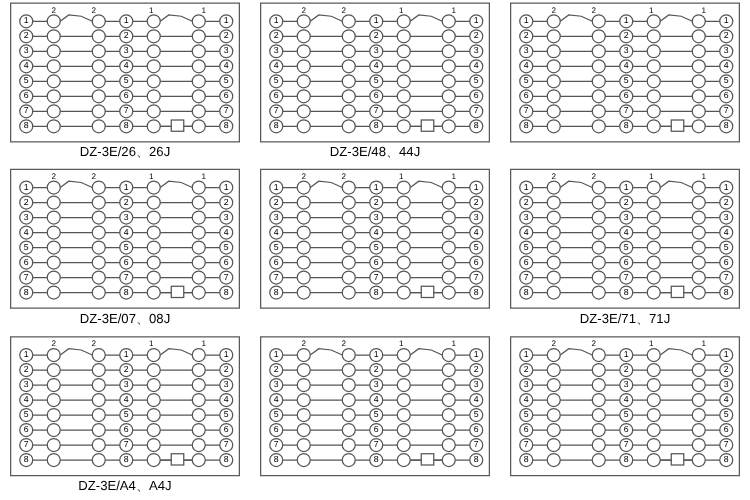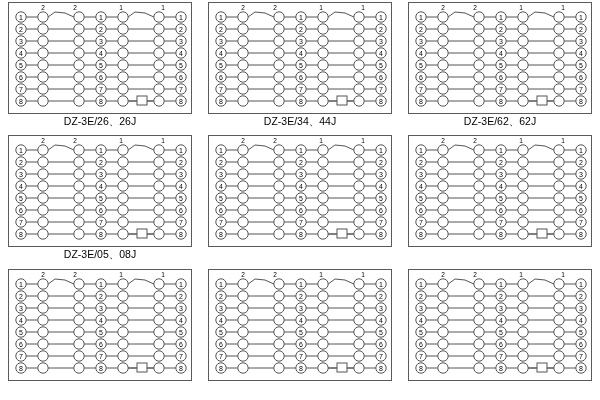--- a/index.html
+++ b/index.html
@@ -321,305 +321,21 @@
           <circle class="cir" cx="172" cy="98" r="5.2"></circle>
           <text class="num" x="172" y="98.3">8</text>
           <line class="ln" x1="155.2" y1="98" x2="166.8" y2="98"></line>
           <line class="ln" x1="39.2" y1="98" x2="64.8" y2="98"></line>
           <line class="ln" x1="119.2" y1="98" x2="144.8" y2="98"></line>
           <rect class="coilbox" x="128" y="93" width="10" height="9"></rect>
           <line class="ln" x1="119.2" y1="98" x2="128" y2="98"></line>
           <line class="ln" x1="138" y1="98" x2="144.8" y2="98"></line>
         </svg>
       </div>
-      <div class="caption">DZ-3E/34、44J</div>
-    </div>
-    <div class="cell">
-      <div class="panel">
-        <svg width="184" height="112" viewBox="0 0 184 112">
-          <text class="topnum" x="34" y="7">2</text>
-          <text class="topnum" x="66" y="7">2</text>
-          <text class="topnum" x="112" y="7">1</text>
-          <text class="topnum" x="154" y="7">1</text>
-          <circle class="cir" cx="12" cy="14" r="5.2"></circle>
-          <text class="num" x="12" y="14.3">1</text>
-          <circle class="cir" cx="34" cy="14" r="5.2"></circle>
-          <line class="ln" x1="17.2" y1="14" x2="28.8" y2="14"></line>
-          <circle class="cir" cx="70" cy="14" r="5.2"></circle>
-          <circle class="cir" cx="92" cy="14" r="5.2"></circle>
-          <text class="num" x="92" y="14.3">1</text>
-          <circle class="cir" cx="114" cy="14" r="5.2"></circle>
-          <line class="ln" x1="75.2" y1="14" x2="86.8" y2="14"></line>
-          <line class="ln" x1="97.2" y1="14" x2="108.8" y2="14"></line>
-          <circle class="cir" cx="150" cy="14" r="5.2"></circle>
-          <circle class="cir" cx="172" cy="14" r="5.2"></circle>
-          <text class="num" x="172" y="14.3">1</text>
-          <line class="ln" x1="155.2" y1="14" x2="166.8" y2="14"></line>
-          <path class="ln" d="M 39.2 14 L 46 9 L 56 10 L 64.8 14"></path>
-          <path class="ln" d="M 119.2 14 L 126 9 L 136 10 L 144.8 14"></path>
-          <circle class="cir" cx="12" cy="26" r="5.2"></circle>
-          <text class="num" x="12" y="26.3">2</text>
-          <circle class="cir" cx="34" cy="26" r="5.2"></circle>
-          <line class="ln" x1="17.2" y1="26" x2="28.8" y2="26"></line>
-          <circle class="cir" cx="70" cy="26" r="5.2"></circle>
-          <circle class="cir" cx="92" cy="26" r="5.2"></circle>
-          <text class="num" x="92" y="26.3">2</text>
-          <circle class="cir" cx="114" cy="26" r="5.2"></circle>
-          <line class="ln" x1="75.2" y1="26" x2="86.8" y2="26"></line>
-          <line class="ln" x1="97.2" y1="26" x2="108.8" y2="26"></line>
-          <circle class="cir" cx="150" cy="26" r="5.2"></circle>
-          <circle class="cir" cx="172" cy="26" r="5.2"></circle>
-          <text class="num" x="172" y="26.3">2</text>
-          <line class="ln" x1="155.2" y1="26" x2="166.8" y2="26"></line>
-          <line class="ln" x1="39.2" y1="26" x2="64.8" y2="26"></line>
-          <line class="ln" x1="119.2" y1="26" x2="144.8" y2="26"></line>
-          <circle class="cir" cx="12" cy="38" r="5.2"></circle>
-          <text class="num" x="12" y="38.3">3</text>
-          <circle class="cir" cx="34" cy="38" r="5.2"></circle>
-          <line class="ln" x1="17.2" y1="38" x2="28.8" y2="38"></line>
-          <circle class="cir" cx="70" cy="38" r="5.2"></circle>
-          <circle class="cir" cx="92" cy="38" r="5.2"></circle>
-          <text class="num" x="92" y="38.3">3</text>
-          <circle class="cir" cx="114" cy="38" r="5.2"></circle>
-          <line class="ln" x1="75.2" y1="38" x2="86.8" y2="38"></line>
-          <line class="ln" x1="97.2" y1="38" x2="108.8" y2="38"></line>
-          <circle class="cir" cx="150" cy="38" r="5.2"></circle>
-          <circle class="cir" cx="172" cy="38" r="5.2"></circle>
-          <text class="num" x="172" y="38.3">3</text>
-          <line class="ln" x1="155.2" y1="38" x2="166.8" y2="38"></line>
-          <line class="ln" x1="39.2" y1="38" x2="64.8" y2="38"></line>
-          <line class="ln" x1="119.2" y1="38" x2="144.8" y2="38"></line>
-          <circle class="cir" cx="12" cy="50" r="5.2"></circle>
-          <text class="num" x="12" y="50.3">4</text>
-          <circle class="cir" cx="34" cy="50" r="5.2"></circle>
-          <line class="ln" x1="17.2" y1="50" x2="28.8" y2="50"></line>
-          <circle class="cir" cx="70" cy="50" r="5.2"></circle>
-          <circle class="cir" cx="92" cy="50" r="5.2"></circle>
-          <text class="num" x="92" y="50.3">4</text>
-          <circle class="cir" cx="114" cy="50" r="5.2"></circle>
-          <line class="ln" x1="75.2" y1="50" x2="86.8" y2="50"></line>
-          <line class="ln" x1="97.2" y1="50" x2="108.8" y2="50"></line>
-          <circle class="cir" cx="150" cy="50" r="5.2"></circle>
-          <circle class="cir" cx="172" cy="50" r="5.2"></circle>
-          <text class="num" x="172" y="50.3">4</text>
-          <line class="ln" x1="155.2" y1="50" x2="166.8" y2="50"></line>
-          <line class="ln" x1="39.2" y1="50" x2="64.8" y2="50"></line>
-          <line class="ln" x1="119.2" y1="50" x2="144.8" y2="50"></line>
-          <circle class="cir" cx="12" cy="62" r="5.2"></circle>
-          <text class="num" x="12" y="62.3">5</text>
-          <circle class="cir" cx="34" cy="62" r="5.2"></circle>
-          <line class="ln" x1="17.2" y1="62" x2="28.8" y2="62"></line>
-          <circle class="cir" cx="70" cy="62" r="5.2"></circle>
-          <circle class="cir" cx="92" cy="62" r="5.2"></circle>
-          <text class="num" x="92" y="62.3">5</text>
-          <circle class="cir" cx="114" cy="62" r="5.2"></circle>
-          <line class="ln" x1="75.2" y1="62" x2="86.8" y2="62"></line>
-          <line class="ln" x1="97.2" y1="62" x2="108.8" y2="62"></line>
-          <circle class="cir" cx="150" cy="62" r="5.2"></circle>
-          <circle class="cir" cx="172" cy="62" r="5.2"></circle>
-          <text class="num" x="172" y="62.3">5</text>
-          <line class="ln" x1="155.2" y1="62" x2="166.8" y2="62"></line>
-          <line class="ln" x1="39.2" y1="62" x2="64.8" y2="62"></line>
-          <line class="ln" x1="119.2" y1="62" x2="144.8" y2="62"></line>
-          <circle class="cir" cx="12" cy="74" r="5.2"></circle>
-          <text class="num" x="12" y="74.3">6</text>
-          <circle class="cir" cx="34" cy="74" r="5.2"></circle>
-          <line class="ln" x1="17.2" y1="74" x2="28.8" y2="74"></line>
-          <circle class="cir" cx="70" cy="74" r="5.2"></circle>
-          <circle class="cir" cx="92" cy="74" r="5.2"></circle>
-          <text class="num" x="92" y="74.3">6</text>
-          <circle class="cir" cx="114" cy="74" r="5.2"></circle>
-          <line class="ln" x1="75.2" y1="74" x2="86.8" y2="74"></line>
-          <line class="ln" x1="97.2" y1="74" x2="108.8" y2="74"></line>
-          <circle class="cir" cx="150" cy="74" r="5.2"></circle>
-          <circle class="cir" cx="172" cy="74" r="5.2"></circle>
-          <text class="num" x="172" y="74.3">6</text>
-          <line class="ln" x1="155.2" y1="74" x2="166.8" y2="74"></line>
-          <line class="ln" x1="39.2" y1="74" x2="64.8" y2="74"></line>
-          <line class="ln" x1="119.2" y1="74" x2="144.8" y2="74"></line>
-          <circle class="cir" cx="12" cy="86" r="5.2"></circle>
-          <text class="num" x="12" y="86.3">7</text>
-          <circle class="cir" cx="34" cy="86" r="5.2"></circle>
-          <line class="ln" x1="17.2" y1="86" x2="28.8" y2="86"></line>
-          <circle class="cir" cx="70" cy="86" r="5.2"></circle>
-          <circle class="cir" cx="92" cy="86" r="5.2"></circle>
-          <text class="num" x="92" y="86.3">7</text>
-          <circle class="cir" cx="114" cy="86" r="5.2"></circle>
-          <line class="ln" x1="75.2" y1="86" x2="86.8" y2="86"></line>
-          <line class="ln" x1="97.2" y1="86" x2="108.8" y2="86"></line>
-          <circle class="cir" cx="150" cy="86" r="5.2"></circle>
-          <circle class="cir" cx="172" cy="86" r="5.2"></circle>
-          <text class="num" x="172" y="86.3">7</text>
-          <line class="ln" x1="155.2" y1="86" x2="166.8" y2="86"></line>
-          <line class="ln" x1="39.2" y1="86" x2="64.8" y2="86"></line>
-          <line class="ln" x1="119.2" y1="86" x2="144.8" y2="86"></line>
-          <circle class="cir" cx="12" cy="98" r="5.2"></circle>
-          <text class="num" x="12" y="98.3">8</text>
-          <circle class="cir" cx="34" cy="98" r="5.2"></circle>
-          <line class="ln" x1="17.2" y1="98" x2="28.8" y2="98"></line>
-          <circle class="cir" cx="70" cy="98" r="5.2"></circle>
-          <circle class="cir" cx="92" cy="98" r="5.2"></circle>
-          <text class="num" x="92" y="98.3">8</text>
-          <circle class="cir" cx="114" cy="98" r="5.2"></circle>
-          <line class="ln" x1="75.2" y1="98" x2="86.8" y2="98"></line>
-          <line class="ln" x1="97.2" y1="98" x2="108.8" y2="98"></line>
-          <circle class="cir" cx="150" cy="98" r="5.2"></circle>
-          <circle class="cir" cx="172" cy="98" r="5.2"></circle>
-          <text class="num" x="172" y="98.3">8</text>
-          <line class="ln" x1="155.2" y1="98" x2="166.8" y2="98"></line>
-          <line class="ln" x1="39.2" y1="98" x2="64.8" y2="98"></line>
-          <line class="ln" x1="119.2" y1="98" x2="144.8" y2="98"></line>
-          <rect class="coilbox" x="128" y="93" width="10" height="9"></rect>
-          <line class="ln" x1="119.2" y1="98" x2="128" y2="98"></line>
-          <line class="ln" x1="138" y1="98" x2="144.8" y2="98"></line>
-        </svg>
-      </div>
-      <div class="caption">DZ-3E/62、62J</div>
-    </div>
-    <div class="cell">
-      <div class="panel">
-        <svg width="184" height="112" viewBox="0 0 184 112">
-          <text class="topnum" x="34" y="7">2</text>
-          <text class="topnum" x="66" y="7">2</text>
-          <text class="topnum" x="112" y="7">1</text>
-          <text class="topnum" x="154" y="7">1</text>
-          <circle class="cir" cx="12" cy="14" r="5.2"></circle>
-          <text class="num" x="12" y="14.3">1</text>
-          <circle class="cir" cx="34" cy="14" r="5.2"></circle>
-          <line class="ln" x1="17.2" y1="14" x2="28.8" y2="14"></line>
-          <circle class="cir" cx="70" cy="14" r="5.2"></circle>
-          <circle class="cir" cx="92" cy="14" r="5.2"></circle>
-          <text class="num" x="92" y="14.3">1</text>
-          <circle class="cir" cx="114" cy="14" r="5.2"></circle>
-          <line class="ln" x1="75.2" y1="14" x2="86.8" y2="14"></line>
-          <line class="ln" x1="97.2" y1="14" x2="108.8" y2="14"></line>
-          <circle class="cir" cx="150" cy="14" r="5.2"></circle>
-          <circle class="cir" cx="172" cy="14" r="5.2"></circle>
-          <text class="num" x="172" y="14.3">1</text>
-          <line class="ln" x1="155.2" y1="14" x2="166.8" y2="14"></line>
-          <path class="ln" d="M 39.2 14 L 46 9 L 56 10 L 64.8 14"></path>
-          <path class="ln" d="M 119.2 14 L 126 9 L 136 10 L 144.8 14"></path>
-          <circle class="cir" cx="12" cy="26" r="5.2"></circle>
-          <text class="num" x="12" y="26.3">2</text>
-          <circle class="cir" cx="34" cy="26" r="5.2"></circle>
-          <line class="ln" x1="17.2" y1="26" x2="28.8" y2="26"></line>
-          <circle class="cir" cx="70" cy="26" r="5.2"></circle>
-          <circle class="cir" cx="92" cy="26" r="5.2"></circle>
-          <text class="num" x="92" y="26.3">2</text>
-          <circle class="cir" cx="114" cy="26" r="5.2"></circle>
-          <line class="ln" x1="75.2" y1="26" x2="86.8" y2="26"></line>
-          <line class="ln" x1="97.2" y1="26" x2="108.8" y2="26"></line>
-          <circle class="cir" cx="150" cy="26" r="5.2"></circle>
-          <circle class="cir" cx="172" cy="26" r="5.2"></circle>
-          <text class="num" x="172" y="26.3">2</text>
-          <line class="ln" x1="155.2" y1="26" x2="166.8" y2="26"></line>
-          <line class="ln" x1="39.2" y1="26" x2="64.8" y2="26"></line>
-          <line class="ln" x1="119.2" y1="26" x2="144.8" y2="26"></line>
-          <circle class="cir" cx="12" cy="38" r="5.2"></circle>
-          <text class="num" x="12" y="38.3">3</text>
-          <circle class="cir" cx="34" cy="38" r="5.2"></circle>
-          <line class="ln" x1="17.2" y1="38" x2="28.8" y2="38"></line>
-          <circle class="cir" cx="70" cy="38" r="5.2"></circle>
-          <circle class="cir" cx="92" cy="38" r="5.2"></circle>
-          <text class="num" x="92" y="38.3">3</text>
-          <circle class="cir" cx="114" cy="38" r="5.2"></circle>
-          <line class="ln" x1="75.2" y1="38" x2="86.8" y2="38"></line>
-          <line class="ln" x1="97.2" y1="38" x2="108.8" y2="38"></line>
-          <circle class="cir" cx="150" cy="38" r="5.2"></circle>
-          <circle class="cir" cx="172" cy="38" r="5.2"></circle>
-          <text class="num" x="172" y="38.3">3</text>
-          <line class="ln" x1="155.2" y1="38" x2="166.8" y2="38"></line>
-          <line class="ln" x1="39.2" y1="38" x2="64.8" y2="38"></line>
-          <line class="ln" x1="119.2" y1="38" x2="144.8" y2="38"></line>
-          <circle class="cir" cx="12" cy="50" r="5.2"></circle>
-          <text class="num" x="12" y="50.3">4</text>
-          <circle class="cir" cx="34" cy="50" r="5.2"></circle>
-          <line class="ln" x1="17.2" y1="50" x2="28.8" y2="50"></line>
-          <circle class="cir" cx="70" cy="50" r="5.2"></circle>
-          <circle class="cir" cx="92" cy="50" r="5.2"></circle>
-          <text class="num" x="92" y="50.3">4</text>
-          <circle class="cir" cx="114" cy="50" r="5.2"></circle>
-          <line class="ln" x1="75.2" y1="50" x2="86.8" y2="50"></line>
-          <line class="ln" x1="97.2" y1="50" x2="108.8" y2="50"></line>
-          <circle class="cir" cx="150" cy="50" r="5.2"></circle>
-          <circle class="cir" cx="172" cy="50" r="5.2"></circle>
-          <text class="num" x="172" y="50.3">4</text>
-          <line class="ln" x1="155.2" y1="50" x2="166.8" y2="50"></line>
-          <line class="ln" x1="39.2" y1="50" x2="64.8" y2="50"></line>
-          <line class="ln" x1="119.2" y1="50" x2="144.8" y2="50"></line>
-          <circle class="cir" cx="12" cy="62" r="5.2"></circle>
-          <text class="num" x="12" y="62.3">5</text>
-          <circle class="cir" cx="34" cy="62" r="5.2"></circle>
-          <line class="ln" x1="17.2" y1="62" x2="28.8" y2="62"></line>
-          <circle class="cir" cx="70" cy="62" r="5.2"></circle>
-          <circle class="cir" cx="92" cy="62" r="5.2"></circle>
-          <text class="num" x="92" y="62.3">5</text>
-          <circle class="cir" cx="114" cy="62" r="5.2"></circle>
-          <line class="ln" x1="75.2" y1="62" x2="86.8" y2="62"></line>
-          <line class="ln" x1="97.2" y1="62" x2="108.8" y2="62"></line>
-          <circle class="cir" cx="150" cy="62" r="5.2"></circle>
-          <circle class="cir" cx="172" cy="62" r="5.2"></circle>
-          <text class="num" x="172" y="62.3">5</text>
-          <line class="ln" x1="155.2" y1="62" x2="166.8" y2="62"></line>
-          <line class="ln" x1="39.2" y1="62" x2="64.8" y2="62"></line>
-          <line class="ln" x1="119.2" y1="62" x2="144.8" y2="62"></line>
-          <circle class="cir" cx="12" cy="74" r="5.2"></circle>
-          <text class="num" x="12" y="74.3">6</text>
-          <circle class="cir" cx="34" cy="74" r="5.2"></circle>
-          <line class="ln" x1="17.2" y1="74" x2="28.8" y2="74"></line>
-          <circle class="cir" cx="70" cy="74" r="5.2"></circle>
-          <circle class="cir" cx="92" cy="74" r="5.2"></circle>
-          <text class="num" x="92" y="74.3">6</text>
-          <circle class="cir" cx="114" cy="74" r="5.2"></circle>
-          <line class="ln" x1="75.2" y1="74" x2="86.8" y2="74"></line>
-          <line class="ln" x1="97.2" y1="74" x2="108.8" y2="74"></line>
-          <circle class="cir" cx="150" cy="74" r="5.2"></circle>
-          <circle class="cir" cx="172" cy="74" r="5.2"></circle>
-          <text class="num" x="172" y="74.3">6</text>
-          <line class="ln" x1="155.2" y1="74" x2="166.8" y2="74"></line>
-          <line class="ln" x1="39.2" y1="74" x2="64.8" y2="74"></line>
-          <line class="ln" x1="119.2" y1="74" x2="144.8" y2="74"></line>
-          <circle class="cir" cx="12" cy="86" r="5.2"></circle>
-          <text class="num" x="12" y="86.3">7</text>
-          <circle class="cir" cx="34" cy="86" r="5.2"></circle>
-          <line class="ln" x1="17.2" y1="86" x2="28.8" y2="86"></line>
-          <circle class="cir" cx="70" cy="86" r="5.2"></circle>
-          <circle class="cir" cx="92" cy="86" r="5.2"></circle>
-          <text class="num" x="92" y="86.3">7</text>
-          <circle class="cir" cx="114" cy="86" r="5.2"></circle>
-          <line class="ln" x1="75.2" y1="86" x2="86.8" y2="86"></line>
-          <line class="ln" x1="97.2" y1="86" x2="108.8" y2="86"></line>
-          <circle class="cir" cx="150" cy="86" r="5.2"></circle>
-          <circle class="cir" cx="172" cy="86" r="5.2"></circle>
-          <text class="num" x="172" y="86.3">7</text>
-          <line class="ln" x1="155.2" y1="86" x2="166.8" y2="86"></line>
-          <line class="ln" x1="39.2" y1="86" x2="64.8" y2="86"></line>
-          <line class="ln" x1="119.2" y1="86" x2="144.8" y2="86"></line>
-          <circle class="cir" cx="12" cy="98" r="5.2"></circle>
-          <text class="num" x="12" y="98.3">8</text>
-          <circle class="cir" cx="34" cy="98" r="5.2"></circle>
-          <line class="ln" x1="17.2" y1="98" x2="28.8" y2="98"></line>
-          <circle class="cir" cx="70" cy="98" r="5.2"></circle>
-          <circle class="cir" cx="92" cy="98" r="5.2"></circle>
-          <text class="num" x="92" y="98.3">8</text>
-          <circle class="cir" cx="114" cy="98" r="5.2"></circle>
-          <line class="ln" x1="75.2" y1="98" x2="86.8" y2="98"></line>
-          <line class="ln" x1="97.2" y1="98" x2="108.8" y2="98"></line>
-          <circle class="cir" cx="150" cy="98" r="5.2"></circle>
-          <circle class="cir" cx="172" cy="98" r="5.2"></circle>
-          <text class="num" x="172" y="98.3">8</text>
-          <line class="ln" x1="155.2" y1="98" x2="166.8" y2="98"></line>
-          <line class="ln" x1="39.2" y1="98" x2="64.8" y2="98"></line>
-          <line class="ln" x1="119.2" y1="98" x2="144.8" y2="98"></line>
-          <rect class="coilbox" x="128" y="93" width="10" height="9"></rect>
-          <line class="ln" x1="119.2" y1="98" x2="128" y2="98"></line>
-          <line class="ln" x1="138" y1="98" x2="144.8" y2="98"></line>
-        </svg>
-      </div>
-      <div class="caption">DZ-3E/05、08J</div>
+      <div class="caption">DZ-3E/48、44J</div>
     </div>
     <div class="cell">
       <div class="panel">
         <svg width="184" height="112" viewBox="0 0 184 112">
           <text class="topnum" x="34" y="7">2</text>
           <text class="topnum" x="66" y="7">2</text>
           <text class="topnum" x="112" y="7">1</text>
           <text class="topnum" x="154" y="7">1</text>
           <circle class="cir" cx="12" cy="14" r="5.2"></circle>
           <text class="num" x="12" y="14.3">1</text>
@@ -888,20 +604,21 @@
           <circle class="cir" cx="172" cy="98" r="5.2"></circle>
           <text class="num" x="172" y="98.3">8</text>
           <line class="ln" x1="155.2" y1="98" x2="166.8" y2="98"></line>
           <line class="ln" x1="39.2" y1="98" x2="64.8" y2="98"></line>
           <line class="ln" x1="119.2" y1="98" x2="144.8" y2="98"></line>
           <rect class="coilbox" x="128" y="93" width="10" height="9"></rect>
           <line class="ln" x1="119.2" y1="98" x2="128" y2="98"></line>
           <line class="ln" x1="138" y1="98" x2="144.8" y2="98"></line>
         </svg>
       </div>
+      <div class="caption">DZ-3E/07、08J</div>
     </div>
     <div class="cell">
       <div class="panel">
         <svg width="184" height="112" viewBox="0 0 184 112">
           <text class="topnum" x="34" y="7">2</text>
           <text class="topnum" x="66" y="7">2</text>
           <text class="topnum" x="112" y="7">1</text>
           <text class="topnum" x="154" y="7">1</text>
           <circle class="cir" cx="12" cy="14" r="5.2"></circle>
           <text class="num" x="12" y="14.3">1</text>
@@ -1029,20 +746,304 @@
           <circle class="cir" cx="172" cy="98" r="5.2"></circle>
           <text class="num" x="172" y="98.3">8</text>
           <line class="ln" x1="155.2" y1="98" x2="166.8" y2="98"></line>
           <line class="ln" x1="39.2" y1="98" x2="64.8" y2="98"></line>
           <line class="ln" x1="119.2" y1="98" x2="144.8" y2="98"></line>
           <rect class="coilbox" x="128" y="93" width="10" height="9"></rect>
           <line class="ln" x1="119.2" y1="98" x2="128" y2="98"></line>
           <line class="ln" x1="138" y1="98" x2="144.8" y2="98"></line>
         </svg>
       </div>
+    </div>
+    <div class="cell">
+      <div class="panel">
+        <svg width="184" height="112" viewBox="0 0 184 112">
+          <text class="topnum" x="34" y="7">2</text>
+          <text class="topnum" x="66" y="7">2</text>
+          <text class="topnum" x="112" y="7">1</text>
+          <text class="topnum" x="154" y="7">1</text>
+          <circle class="cir" cx="12" cy="14" r="5.2"></circle>
+          <text class="num" x="12" y="14.3">1</text>
+          <circle class="cir" cx="34" cy="14" r="5.2"></circle>
+          <line class="ln" x1="17.2" y1="14" x2="28.8" y2="14"></line>
+          <circle class="cir" cx="70" cy="14" r="5.2"></circle>
+          <circle class="cir" cx="92" cy="14" r="5.2"></circle>
+          <text class="num" x="92" y="14.3">1</text>
+          <circle class="cir" cx="114" cy="14" r="5.2"></circle>
+          <line class="ln" x1="75.2" y1="14" x2="86.8" y2="14"></line>
+          <line class="ln" x1="97.2" y1="14" x2="108.8" y2="14"></line>
+          <circle class="cir" cx="150" cy="14" r="5.2"></circle>
+          <circle class="cir" cx="172" cy="14" r="5.2"></circle>
+          <text class="num" x="172" y="14.3">1</text>
+          <line class="ln" x1="155.2" y1="14" x2="166.8" y2="14"></line>
+          <path class="ln" d="M 39.2 14 L 46 9 L 56 10 L 64.8 14"></path>
+          <path class="ln" d="M 119.2 14 L 126 9 L 136 10 L 144.8 14"></path>
+          <circle class="cir" cx="12" cy="26" r="5.2"></circle>
+          <text class="num" x="12" y="26.3">2</text>
+          <circle class="cir" cx="34" cy="26" r="5.2"></circle>
+          <line class="ln" x1="17.2" y1="26" x2="28.8" y2="26"></line>
+          <circle class="cir" cx="70" cy="26" r="5.2"></circle>
+          <circle class="cir" cx="92" cy="26" r="5.2"></circle>
+          <text class="num" x="92" y="26.3">2</text>
+          <circle class="cir" cx="114" cy="26" r="5.2"></circle>
+          <line class="ln" x1="75.2" y1="26" x2="86.8" y2="26"></line>
+          <line class="ln" x1="97.2" y1="26" x2="108.8" y2="26"></line>
+          <circle class="cir" cx="150" cy="26" r="5.2"></circle>
+          <circle class="cir" cx="172" cy="26" r="5.2"></circle>
+          <text class="num" x="172" y="26.3">2</text>
+          <line class="ln" x1="155.2" y1="26" x2="166.8" y2="26"></line>
+          <line class="ln" x1="39.2" y1="26" x2="64.8" y2="26"></line>
+          <line class="ln" x1="119.2" y1="26" x2="144.8" y2="26"></line>
+          <circle class="cir" cx="12" cy="38" r="5.2"></circle>
+          <text class="num" x="12" y="38.3">3</text>
+          <circle class="cir" cx="34" cy="38" r="5.2"></circle>
+          <line class="ln" x1="17.2" y1="38" x2="28.8" y2="38"></line>
+          <circle class="cir" cx="70" cy="38" r="5.2"></circle>
+          <circle class="cir" cx="92" cy="38" r="5.2"></circle>
+          <text class="num" x="92" y="38.3">3</text>
+          <circle class="cir" cx="114" cy="38" r="5.2"></circle>
+          <line class="ln" x1="75.2" y1="38" x2="86.8" y2="38"></line>
+          <line class="ln" x1="97.2" y1="38" x2="108.8" y2="38"></line>
+          <circle class="cir" cx="150" cy="38" r="5.2"></circle>
+          <circle class="cir" cx="172" cy="38" r="5.2"></circle>
+          <text class="num" x="172" y="38.3">3</text>
+          <line class="ln" x1="155.2" y1="38" x2="166.8" y2="38"></line>
+          <line class="ln" x1="39.2" y1="38" x2="64.8" y2="38"></line>
+          <line class="ln" x1="119.2" y1="38" x2="144.8" y2="38"></line>
+          <circle class="cir" cx="12" cy="50" r="5.2"></circle>
+          <text class="num" x="12" y="50.3">4</text>
+          <circle class="cir" cx="34" cy="50" r="5.2"></circle>
+          <line class="ln" x1="17.2" y1="50" x2="28.8" y2="50"></line>
+          <circle class="cir" cx="70" cy="50" r="5.2"></circle>
+          <circle class="cir" cx="92" cy="50" r="5.2"></circle>
+          <text class="num" x="92" y="50.3">4</text>
+          <circle class="cir" cx="114" cy="50" r="5.2"></circle>
+          <line class="ln" x1="75.2" y1="50" x2="86.8" y2="50"></line>
+          <line class="ln" x1="97.2" y1="50" x2="108.8" y2="50"></line>
+          <circle class="cir" cx="150" cy="50" r="5.2"></circle>
+          <circle class="cir" cx="172" cy="50" r="5.2"></circle>
+          <text class="num" x="172" y="50.3">4</text>
+          <line class="ln" x1="155.2" y1="50" x2="166.8" y2="50"></line>
+          <line class="ln" x1="39.2" y1="50" x2="64.8" y2="50"></line>
+          <line class="ln" x1="119.2" y1="50" x2="144.8" y2="50"></line>
+          <circle class="cir" cx="12" cy="62" r="5.2"></circle>
+          <text class="num" x="12" y="62.3">5</text>
+          <circle class="cir" cx="34" cy="62" r="5.2"></circle>
+          <line class="ln" x1="17.2" y1="62" x2="28.8" y2="62"></line>
+          <circle class="cir" cx="70" cy="62" r="5.2"></circle>
+          <circle class="cir" cx="92" cy="62" r="5.2"></circle>
+          <text class="num" x="92" y="62.3">5</text>
+          <circle class="cir" cx="114" cy="62" r="5.2"></circle>
+          <line class="ln" x1="75.2" y1="62" x2="86.8" y2="62"></line>
+          <line class="ln" x1="97.2" y1="62" x2="108.8" y2="62"></line>
+          <circle class="cir" cx="150" cy="62" r="5.2"></circle>
+          <circle class="cir" cx="172" cy="62" r="5.2"></circle>
+          <text class="num" x="172" y="62.3">5</text>
+          <line class="ln" x1="155.2" y1="62" x2="166.8" y2="62"></line>
+          <line class="ln" x1="39.2" y1="62" x2="64.8" y2="62"></line>
+          <line class="ln" x1="119.2" y1="62" x2="144.8" y2="62"></line>
+          <circle class="cir" cx="12" cy="74" r="5.2"></circle>
+          <text class="num" x="12" y="74.3">6</text>
+          <circle class="cir" cx="34" cy="74" r="5.2"></circle>
+          <line class="ln" x1="17.2" y1="74" x2="28.8" y2="74"></line>
+          <circle class="cir" cx="70" cy="74" r="5.2"></circle>
+          <circle class="cir" cx="92" cy="74" r="5.2"></circle>
+          <text class="num" x="92" y="74.3">6</text>
+          <circle class="cir" cx="114" cy="74" r="5.2"></circle>
+          <line class="ln" x1="75.2" y1="74" x2="86.8" y2="74"></line>
+          <line class="ln" x1="97.2" y1="74" x2="108.8" y2="74"></line>
+          <circle class="cir" cx="150" cy="74" r="5.2"></circle>
+          <circle class="cir" cx="172" cy="74" r="5.2"></circle>
+          <text class="num" x="172" y="74.3">6</text>
+          <line class="ln" x1="155.2" y1="74" x2="166.8" y2="74"></line>
+          <line class="ln" x1="39.2" y1="74" x2="64.8" y2="74"></line>
+          <line class="ln" x1="119.2" y1="74" x2="144.8" y2="74"></line>
+          <circle class="cir" cx="12" cy="86" r="5.2"></circle>
+          <text class="num" x="12" y="86.3">7</text>
+          <circle class="cir" cx="34" cy="86" r="5.2"></circle>
+          <line class="ln" x1="17.2" y1="86" x2="28.8" y2="86"></line>
+          <circle class="cir" cx="70" cy="86" r="5.2"></circle>
+          <circle class="cir" cx="92" cy="86" r="5.2"></circle>
+          <text class="num" x="92" y="86.3">7</text>
+          <circle class="cir" cx="114" cy="86" r="5.2"></circle>
+          <line class="ln" x1="75.2" y1="86" x2="86.8" y2="86"></line>
+          <line class="ln" x1="97.2" y1="86" x2="108.8" y2="86"></line>
+          <circle class="cir" cx="150" cy="86" r="5.2"></circle>
+          <circle class="cir" cx="172" cy="86" r="5.2"></circle>
+          <text class="num" x="172" y="86.3">7</text>
+          <line class="ln" x1="155.2" y1="86" x2="166.8" y2="86"></line>
+          <line class="ln" x1="39.2" y1="86" x2="64.8" y2="86"></line>
+          <line class="ln" x1="119.2" y1="86" x2="144.8" y2="86"></line>
+          <circle class="cir" cx="12" cy="98" r="5.2"></circle>
+          <text class="num" x="12" y="98.3">8</text>
+          <circle class="cir" cx="34" cy="98" r="5.2"></circle>
+          <line class="ln" x1="17.2" y1="98" x2="28.8" y2="98"></line>
+          <circle class="cir" cx="70" cy="98" r="5.2"></circle>
+          <circle class="cir" cx="92" cy="98" r="5.2"></circle>
+          <text class="num" x="92" y="98.3">8</text>
+          <circle class="cir" cx="114" cy="98" r="5.2"></circle>
+          <line class="ln" x1="75.2" y1="98" x2="86.8" y2="98"></line>
+          <line class="ln" x1="97.2" y1="98" x2="108.8" y2="98"></line>
+          <circle class="cir" cx="150" cy="98" r="5.2"></circle>
+          <circle class="cir" cx="172" cy="98" r="5.2"></circle>
+          <text class="num" x="172" y="98.3">8</text>
+          <line class="ln" x1="155.2" y1="98" x2="166.8" y2="98"></line>
+          <line class="ln" x1="39.2" y1="98" x2="64.8" y2="98"></line>
+          <line class="ln" x1="119.2" y1="98" x2="144.8" y2="98"></line>
+          <rect class="coilbox" x="128" y="93" width="10" height="9"></rect>
+          <line class="ln" x1="119.2" y1="98" x2="128" y2="98"></line>
+          <line class="ln" x1="138" y1="98" x2="144.8" y2="98"></line>
+        </svg>
+      </div>
+      <div class="caption">DZ-3E/71、71J</div>
+    </div>
+    <div class="cell">
+      <div class="panel">
+        <svg width="184" height="112" viewBox="0 0 184 112">
+          <text class="topnum" x="34" y="7">2</text>
+          <text class="topnum" x="66" y="7">2</text>
+          <text class="topnum" x="112" y="7">1</text>
+          <text class="topnum" x="154" y="7">1</text>
+          <circle class="cir" cx="12" cy="14" r="5.2"></circle>
+          <text class="num" x="12" y="14.3">1</text>
+          <circle class="cir" cx="34" cy="14" r="5.2"></circle>
+          <line class="ln" x1="17.2" y1="14" x2="28.8" y2="14"></line>
+          <circle class="cir" cx="70" cy="14" r="5.2"></circle>
+          <circle class="cir" cx="92" cy="14" r="5.2"></circle>
+          <text class="num" x="92" y="14.3">1</text>
+          <circle class="cir" cx="114" cy="14" r="5.2"></circle>
+          <line class="ln" x1="75.2" y1="14" x2="86.8" y2="14"></line>
+          <line class="ln" x1="97.2" y1="14" x2="108.8" y2="14"></line>
+          <circle class="cir" cx="150" cy="14" r="5.2"></circle>
+          <circle class="cir" cx="172" cy="14" r="5.2"></circle>
+          <text class="num" x="172" y="14.3">1</text>
+          <line class="ln" x1="155.2" y1="14" x2="166.8" y2="14"></line>
+          <path class="ln" d="M 39.2 14 L 46 9 L 56 10 L 64.8 14"></path>
+          <path class="ln" d="M 119.2 14 L 126 9 L 136 10 L 144.8 14"></path>
+          <circle class="cir" cx="12" cy="26" r="5.2"></circle>
+          <text class="num" x="12" y="26.3">2</text>
+          <circle class="cir" cx="34" cy="26" r="5.2"></circle>
+          <line class="ln" x1="17.2" y1="26" x2="28.8" y2="26"></line>
+          <circle class="cir" cx="70" cy="26" r="5.2"></circle>
+          <circle class="cir" cx="92" cy="26" r="5.2"></circle>
+          <text class="num" x="92" y="26.3">2</text>
+          <circle class="cir" cx="114" cy="26" r="5.2"></circle>
+          <line class="ln" x1="75.2" y1="26" x2="86.8" y2="26"></line>
+          <line class="ln" x1="97.2" y1="26" x2="108.8" y2="26"></line>
+          <circle class="cir" cx="150" cy="26" r="5.2"></circle>
+          <circle class="cir" cx="172" cy="26" r="5.2"></circle>
+          <text class="num" x="172" y="26.3">2</text>
+          <line class="ln" x1="155.2" y1="26" x2="166.8" y2="26"></line>
+          <line class="ln" x1="39.2" y1="26" x2="64.8" y2="26"></line>
+          <line class="ln" x1="119.2" y1="26" x2="144.8" y2="26"></line>
+          <circle class="cir" cx="12" cy="38" r="5.2"></circle>
+          <text class="num" x="12" y="38.3">3</text>
+          <circle class="cir" cx="34" cy="38" r="5.2"></circle>
+          <line class="ln" x1="17.2" y1="38" x2="28.8" y2="38"></line>
+          <circle class="cir" cx="70" cy="38" r="5.2"></circle>
+          <circle class="cir" cx="92" cy="38" r="5.2"></circle>
+          <text class="num" x="92" y="38.3">3</text>
+          <circle class="cir" cx="114" cy="38" r="5.2"></circle>
+          <line class="ln" x1="75.2" y1="38" x2="86.8" y2="38"></line>
+          <line class="ln" x1="97.2" y1="38" x2="108.8" y2="38"></line>
+          <circle class="cir" cx="150" cy="38" r="5.2"></circle>
+          <circle class="cir" cx="172" cy="38" r="5.2"></circle>
+          <text class="num" x="172" y="38.3">3</text>
+          <line class="ln" x1="155.2" y1="38" x2="166.8" y2="38"></line>
+          <line class="ln" x1="39.2" y1="38" x2="64.8" y2="38"></line>
+          <line class="ln" x1="119.2" y1="38" x2="144.8" y2="38"></line>
+          <circle class="cir" cx="12" cy="50" r="5.2"></circle>
+          <text class="num" x="12" y="50.3">4</text>
+          <circle class="cir" cx="34" cy="50" r="5.2"></circle>
+          <line class="ln" x1="17.2" y1="50" x2="28.8" y2="50"></line>
+          <circle class="cir" cx="70" cy="50" r="5.2"></circle>
+          <circle class="cir" cx="92" cy="50" r="5.2"></circle>
+          <text class="num" x="92" y="50.3">4</text>
+          <circle class="cir" cx="114" cy="50" r="5.2"></circle>
+          <line class="ln" x1="75.2" y1="50" x2="86.8" y2="50"></line>
+          <line class="ln" x1="97.2" y1="50" x2="108.8" y2="50"></line>
+          <circle class="cir" cx="150" cy="50" r="5.2"></circle>
+          <circle class="cir" cx="172" cy="50" r="5.2"></circle>
+          <text class="num" x="172" y="50.3">4</text>
+          <line class="ln" x1="155.2" y1="50" x2="166.8" y2="50"></line>
+          <line class="ln" x1="39.2" y1="50" x2="64.8" y2="50"></line>
+          <line class="ln" x1="119.2" y1="50" x2="144.8" y2="50"></line>
+          <circle class="cir" cx="12" cy="62" r="5.2"></circle>
+          <text class="num" x="12" y="62.3">5</text>
+          <circle class="cir" cx="34" cy="62" r="5.2"></circle>
+          <line class="ln" x1="17.2" y1="62" x2="28.8" y2="62"></line>
+          <circle class="cir" cx="70" cy="62" r="5.2"></circle>
+          <circle class="cir" cx="92" cy="62" r="5.2"></circle>
+          <text class="num" x="92" y="62.3">5</text>
+          <circle class="cir" cx="114" cy="62" r="5.2"></circle>
+          <line class="ln" x1="75.2" y1="62" x2="86.8" y2="62"></line>
+          <line class="ln" x1="97.2" y1="62" x2="108.8" y2="62"></line>
+          <circle class="cir" cx="150" cy="62" r="5.2"></circle>
+          <circle class="cir" cx="172" cy="62" r="5.2"></circle>
+          <text class="num" x="172" y="62.3">5</text>
+          <line class="ln" x1="155.2" y1="62" x2="166.8" y2="62"></line>
+          <line class="ln" x1="39.2" y1="62" x2="64.8" y2="62"></line>
+          <line class="ln" x1="119.2" y1="62" x2="144.8" y2="62"></line>
+          <circle class="cir" cx="12" cy="74" r="5.2"></circle>
+          <text class="num" x="12" y="74.3">6</text>
+          <circle class="cir" cx="34" cy="74" r="5.2"></circle>
+          <line class="ln" x1="17.2" y1="74" x2="28.8" y2="74"></line>
+          <circle class="cir" cx="70" cy="74" r="5.2"></circle>
+          <circle class="cir" cx="92" cy="74" r="5.2"></circle>
+          <text class="num" x="92" y="74.3">6</text>
+          <circle class="cir" cx="114" cy="74" r="5.2"></circle>
+          <line class="ln" x1="75.2" y1="74" x2="86.8" y2="74"></line>
+          <line class="ln" x1="97.2" y1="74" x2="108.8" y2="74"></line>
+          <circle class="cir" cx="150" cy="74" r="5.2"></circle>
+          <circle class="cir" cx="172" cy="74" r="5.2"></circle>
+          <text class="num" x="172" y="74.3">6</text>
+          <line class="ln" x1="155.2" y1="74" x2="166.8" y2="74"></line>
+          <line class="ln" x1="39.2" y1="74" x2="64.8" y2="74"></line>
+          <line class="ln" x1="119.2" y1="74" x2="144.8" y2="74"></line>
+          <circle class="cir" cx="12" cy="86" r="5.2"></circle>
+          <text class="num" x="12" y="86.3">7</text>
+          <circle class="cir" cx="34" cy="86" r="5.2"></circle>
+          <line class="ln" x1="17.2" y1="86" x2="28.8" y2="86"></line>
+          <circle class="cir" cx="70" cy="86" r="5.2"></circle>
+          <circle class="cir" cx="92" cy="86" r="5.2"></circle>
+          <text class="num" x="92" y="86.3">7</text>
+          <circle class="cir" cx="114" cy="86" r="5.2"></circle>
+          <line class="ln" x1="75.2" y1="86" x2="86.8" y2="86"></line>
+          <line class="ln" x1="97.2" y1="86" x2="108.8" y2="86"></line>
+          <circle class="cir" cx="150" cy="86" r="5.2"></circle>
+          <circle class="cir" cx="172" cy="86" r="5.2"></circle>
+          <text class="num" x="172" y="86.3">7</text>
+          <line class="ln" x1="155.2" y1="86" x2="166.8" y2="86"></line>
+          <line class="ln" x1="39.2" y1="86" x2="64.8" y2="86"></line>
+          <line class="ln" x1="119.2" y1="86" x2="144.8" y2="86"></line>
+          <circle class="cir" cx="12" cy="98" r="5.2"></circle>
+          <text class="num" x="12" y="98.3">8</text>
+          <circle class="cir" cx="34" cy="98" r="5.2"></circle>
+          <line class="ln" x1="17.2" y1="98" x2="28.8" y2="98"></line>
+          <circle class="cir" cx="70" cy="98" r="5.2"></circle>
+          <circle class="cir" cx="92" cy="98" r="5.2"></circle>
+          <text class="num" x="92" y="98.3">8</text>
+          <circle class="cir" cx="114" cy="98" r="5.2"></circle>
+          <line class="ln" x1="75.2" y1="98" x2="86.8" y2="98"></line>
+          <line class="ln" x1="97.2" y1="98" x2="108.8" y2="98"></line>
+          <circle class="cir" cx="150" cy="98" r="5.2"></circle>
+          <circle class="cir" cx="172" cy="98" r="5.2"></circle>
+          <text class="num" x="172" y="98.3">8</text>
+          <line class="ln" x1="155.2" y1="98" x2="166.8" y2="98"></line>
+          <line class="ln" x1="39.2" y1="98" x2="64.8" y2="98"></line>
+          <line class="ln" x1="119.2" y1="98" x2="144.8" y2="98"></line>
+          <rect class="coilbox" x="128" y="93" width="10" height="9"></rect>
+          <line class="ln" x1="119.2" y1="98" x2="128" y2="98"></line>
+          <line class="ln" x1="138" y1="98" x2="144.8" y2="98"></line>
+        </svg>
+      </div>
+      <div class="caption">DZ-3E/A4、A4J</div>
     </div>
     <div class="cell">
       <div class="panel">
         <svg width="184" height="112" viewBox="0 0 184 112">
           <text class="topnum" x="34" y="7">2</text>
           <text class="topnum" x="66" y="7">2</text>
           <text class="topnum" x="112" y="7">1</text>
           <text class="topnum" x="154" y="7">1</text>
           <circle class="cir" cx="12" cy="14" r="5.2"></circle>
           <text class="num" x="12" y="14.3">1</text>

